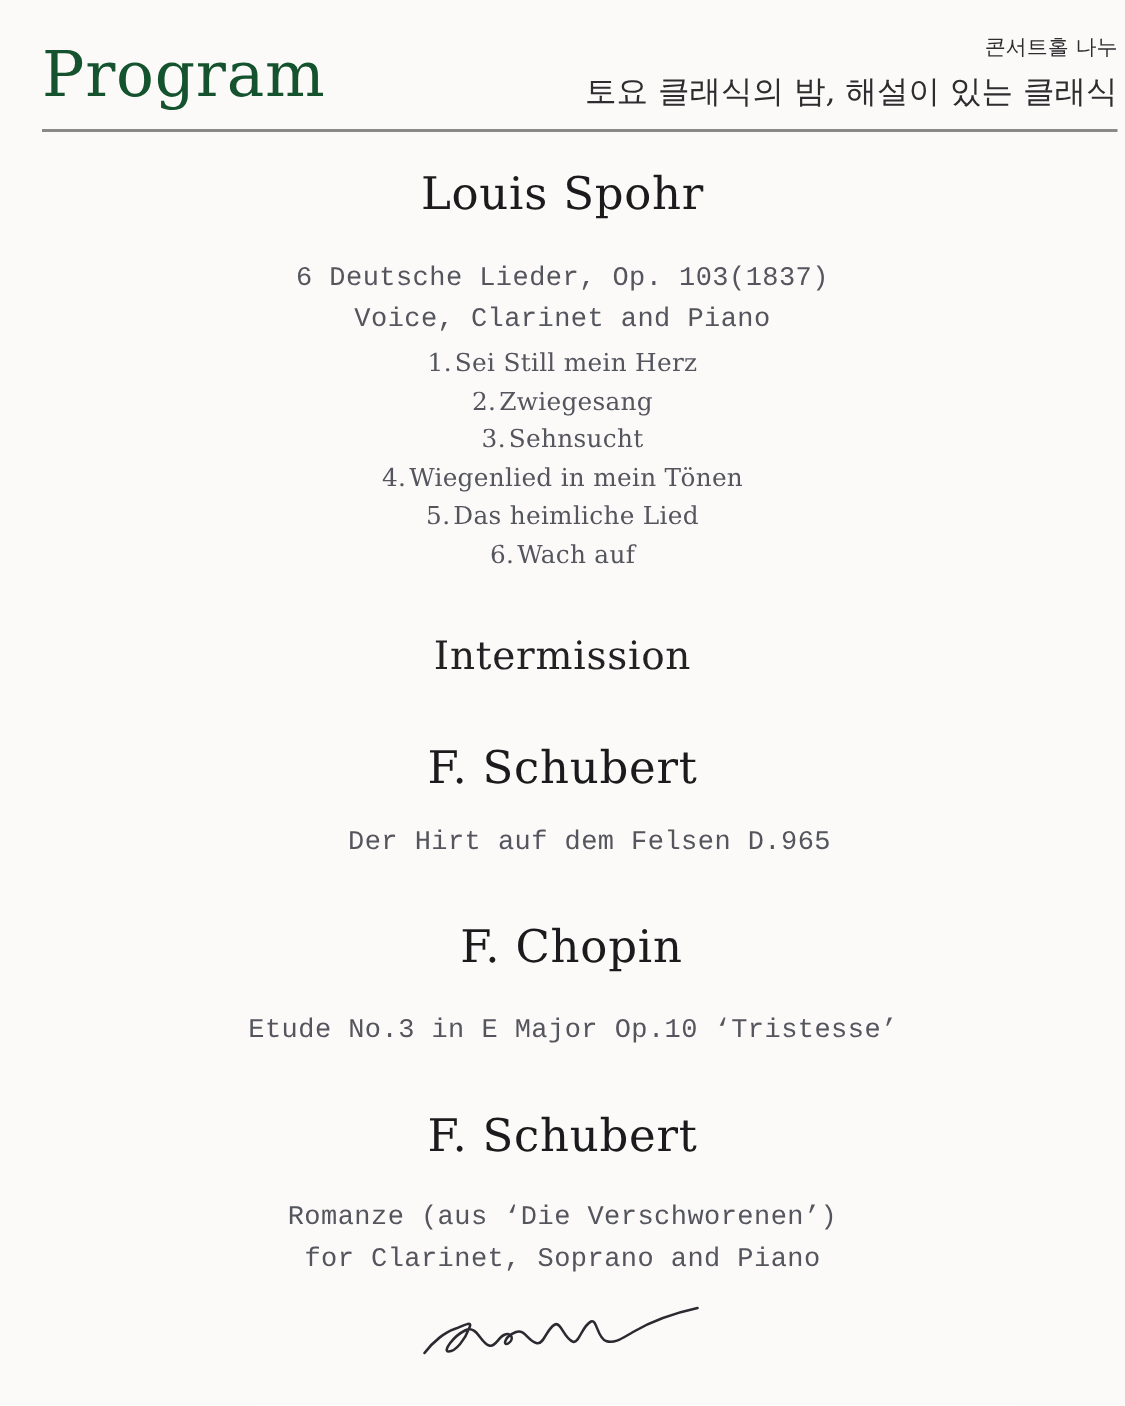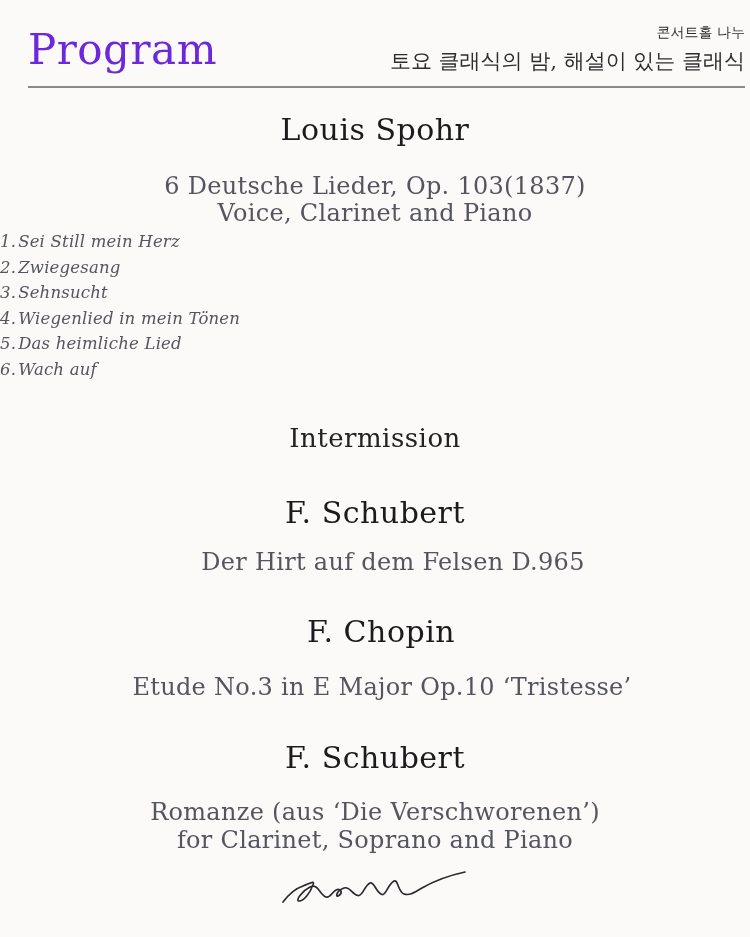--- a/index.html
+++ b/index.html
@@ -25,21 +25,21 @@
     right: 0;
     text-align: center;
   }
   .program-title {
     position: absolute;
     left: 28px;
     top: 26px;
     font-size: 42px;
     line-height: 48px;
     font-weight: 400;
-    color: #6d28d9;
+    color: #14532d;
     letter-spacing: 0.5px;
   }
   .org-block {
     position: absolute;
     right: 5px;
     top: 19px;
     text-align: right;
     color: var(--korean);
     font-family: "DejaVu Serif", serif;
   }
@@ -52,43 +52,44 @@
     top: 86px;
     border-top: 2px solid var(--rule);
   }
   .composer {
     font-size: 30px;
     line-height: 36px;
     color: var(--ink);
     letter-spacing: 0.5px;
   }
   .work-line {
-    font-size: 24px;
+    font-size: 18px;
     line-height: 26px;
     color: var(--muted);
     letter-spacing: 0.3px;
+    font-family: Liberation Mono, monospace;
   }
   .intermission {
     font-size: 26px;
     line-height: 34px;
     color: #222224;
     letter-spacing: 0.5px;
   }
   .movements {
     position: absolute;
     left: 0;
     right: 0;
     top: 229px;
   }
   .movement {
+    text-align: center;
     font-size: 16.5px;
     line-height: 25.6px;
     color: var(--muted);
     letter-spacing: 0.2px;
-    font-style: italic;
   }
   .movement .num { margin-right: 2px; }
   .signature {
     position: absolute;
     left: 50%;
     transform: translateX(-50%);
     top: 864px;
     width: 196px;
     height: 50px;
   }

